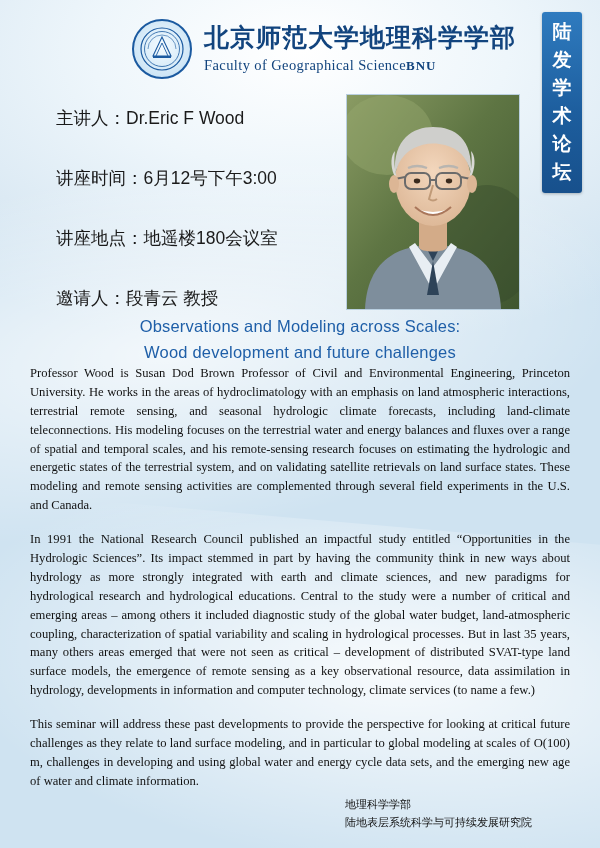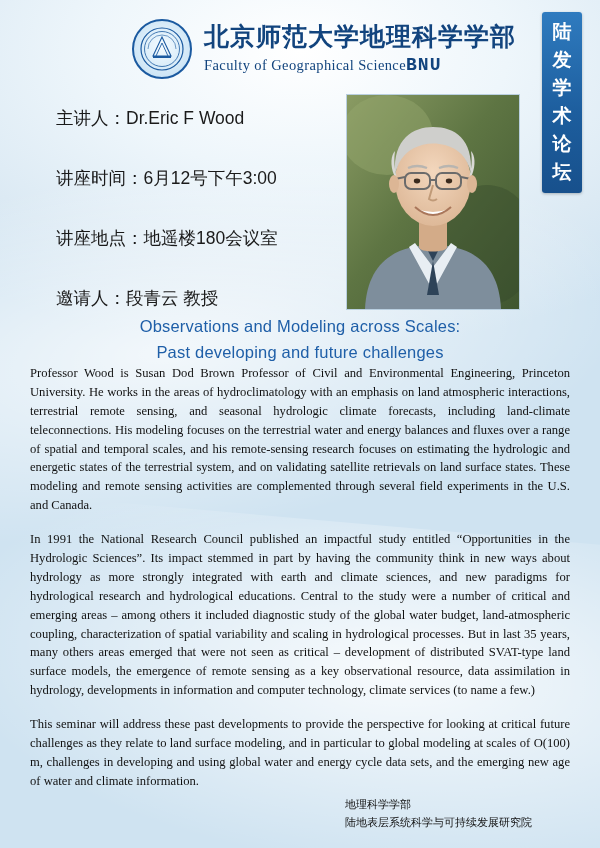--- a/index.html
+++ b/index.html
@@ -86,22 +86,22 @@
     align-items: baseline;
     margin-top: 4px;
   }
   .uni-en {
     font-family: "Liberation Serif", serif;
     font-size: 14.5px;
     color: #12447e;
     letter-spacing: 0.4px;
   }
   .uni-abbr {
-    font-family: Liberation Mono, monospace;
-    font-size: 18px;
+    font-family: Liberation Serif, serif;
+    font-size: 13px;
     color: #12447e;
     font-weight: bold;
     letter-spacing: 1px;
   }
 
   
   .vbanner {
     position: absolute;
     right: 18px;
     top: 12px;
@@ -285,21 +285,21 @@
       <path d="M70 114 Q86 127 102 114 Q86 120 70 114 Z" fill="#ffffff"></path>
       <path d="M68 112 Q86 128 104 112" stroke="#a9765a" stroke-width="2" fill="none"></path>
 
       <ellipse cx="47" cy="89" rx="5" ry="9" fill="#dcb695"></ellipse>
       <ellipse cx="125" cy="89" rx="5" ry="9" fill="#dcb695"></ellipse>
     </svg>
   </div>
 
   <div class="title">
     <div>Observations and Modeling across Scales:</div>
-    <div>Past developing and future challenges</div>
+    <div>Wood development and future challenges</div>
   </div>
 
   <div class="body-text">
     <p>Professor Wood is Susan Dod Brown Professor of Civil and Environmental Engineering, Princeton University. He works in the areas of hydroclimatology with an emphasis on land atmospheric interactions, terrestrial remote sensing, and seasonal hydrologic climate forecasts, including land-climate teleconnections. His modeling focuses on the terrestrial water and energy balances and fluxes over a range of spatial and temporal scales, and his remote-sensing research focuses on estimating the hydrologic and energetic states of the terrestrial system, and on validating satellite retrievals on land surface states. These modeling and remote sensing activities are complemented through several field experiments in the U.S. and Canada.</p>
     <p>In 1991 the National Research Council published an impactful study entitled “Opportunities in the Hydrologic Sciences”.  Its impact stemmed in part by having the community think in new ways about hydrology as more strongly integrated with earth and climate sciences, and new paradigms for hydrological research and hydrological educations.  Central to the study were a number of critical and emerging areas – among others it included diagnostic study of the global water budget, land-atmospheric coupling, characterization of spatial variability and scaling in hydrological processes.  But in last 35 years, many others areas emerged that were not seen as critical – development of distributed SVAT-type land surface models, the emergence of remote sensing as a key observational resource, data assimilation in hydrology, developments in information and computer technology, climate services (to name a few.)</p>
     <p>This seminar will address these past developments to provide the perspective for looking at critical future challenges as they relate to land surface modeling, and in particular to global modeling at scales of O(100) m, challenges in developing and using global water and energy cycle data sets, and the emerging new age of water and climate information.</p>
   </div>
 
   <div class="footer">
     <div>地理科学学部</div>

